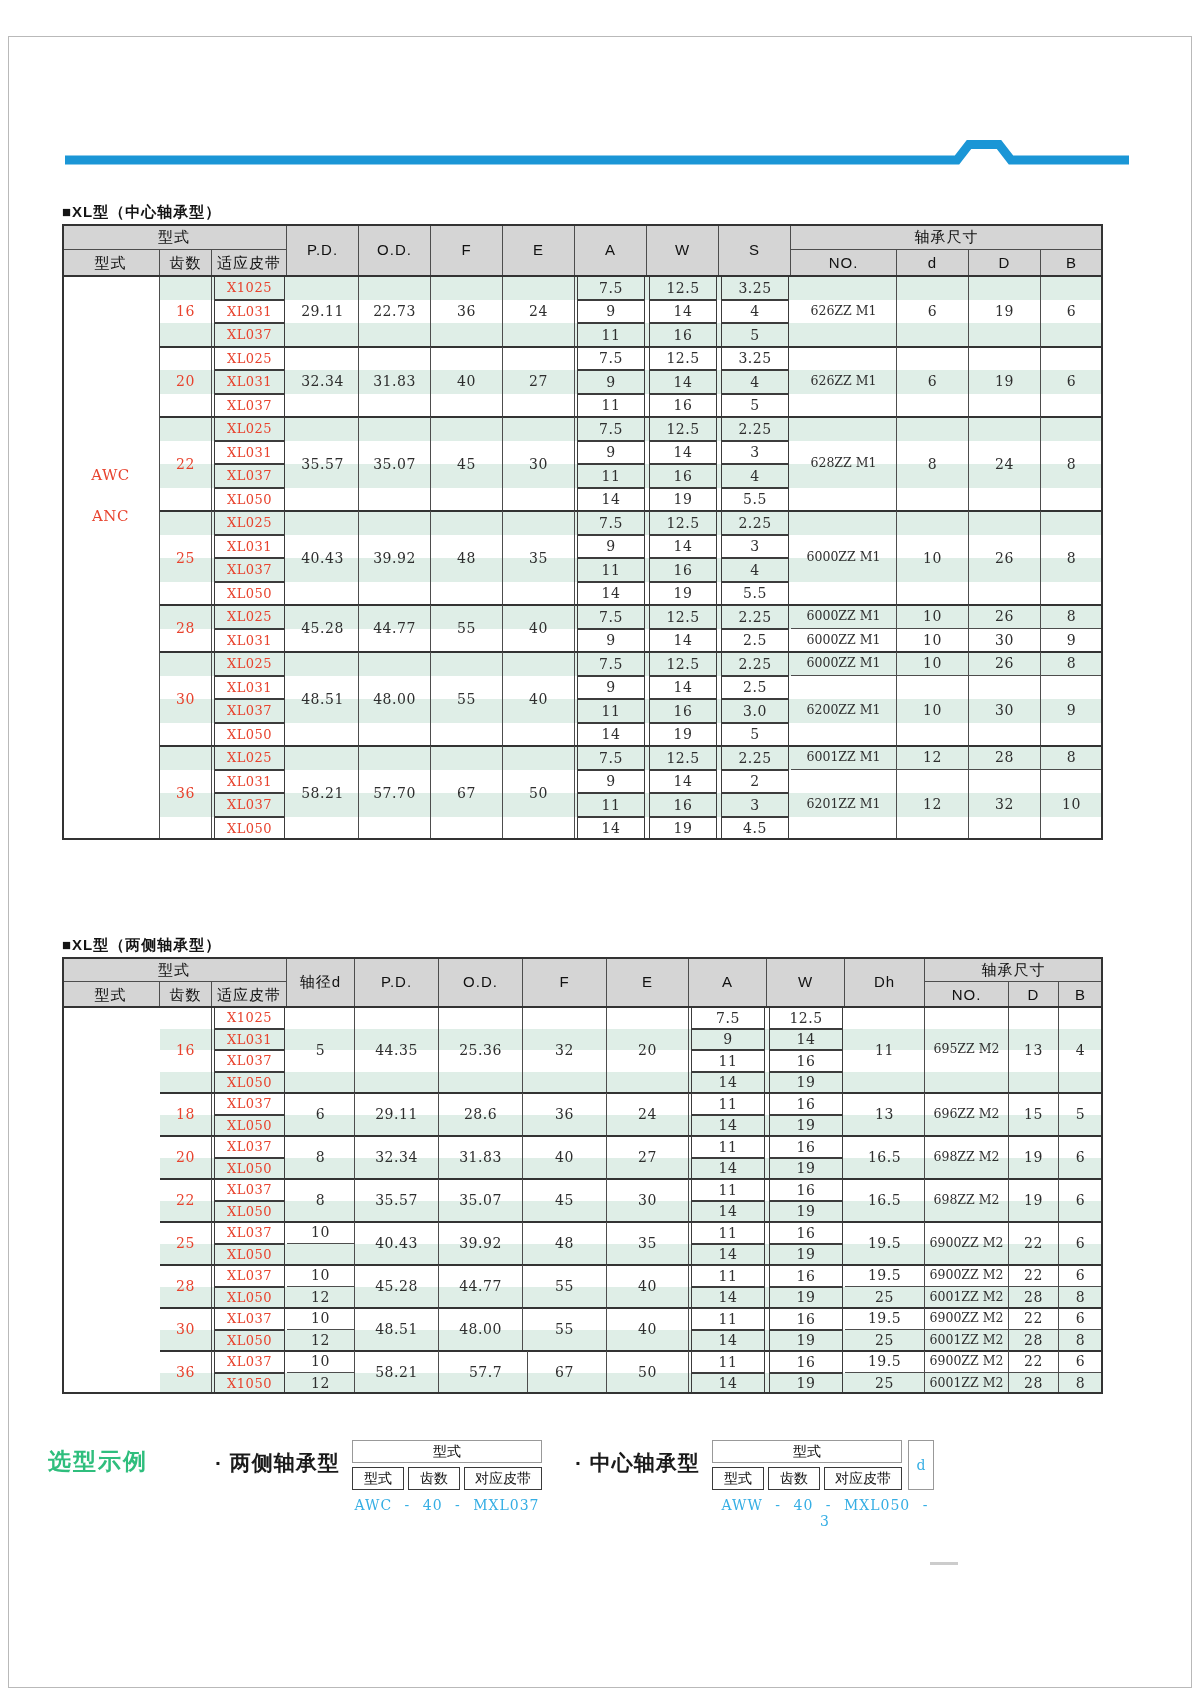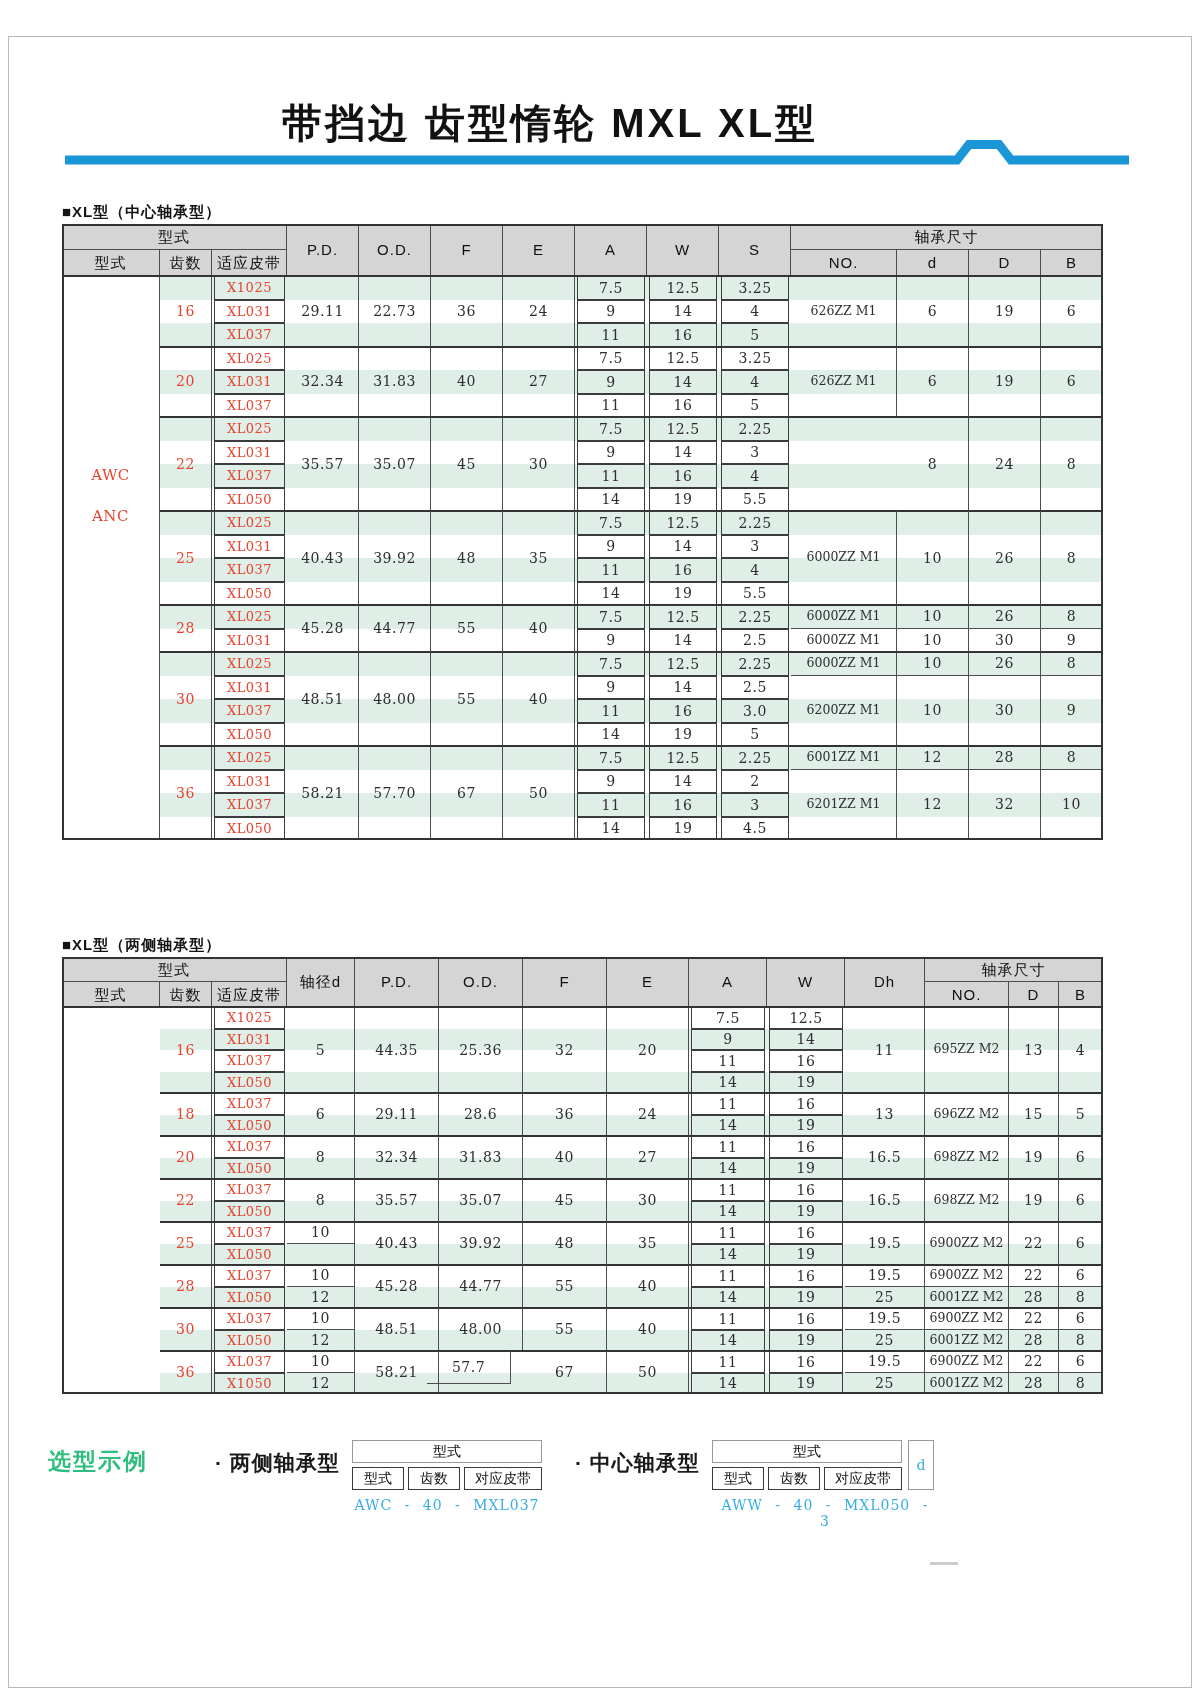--- a/index.html
+++ b/index.html
@@ -42,21 +42,20 @@
   .ex-code{position:absolute;top:57px;text-align:center;font-size:14px;color:#35aee4;
         font-family:"DejaVu Serif","Liberation Serif",serif;word-spacing:7px;letter-spacing:1px;}
   .page-mark{position:absolute;left:930px;top:1562px;width:28px;height:3px;background:#cccccc;}
 </style>
 </head>
 <body>
 
 <div id="page">
   <div id="page-frame"></div>
 
-  <div class="doc-title">带挡边 齿型惰轮 MXL XL型</div>
   <svg class="title-rule" width="1200" height="200">
     <polyline points="65,160 957,160 969,144.5 999,144.5 1011,160 1129,160" fill="none" stroke="#1b96d6" stroke-width="9"></polyline>
   </svg>
 
   <div class="section-label" style="left:62px;top:203px">■XL型（中心轴承型）</div>
   <div id="t1" class="tbl" style="left:62px;top:224px;width:1041px;height:616px">
       <div class="stripe" style="left: 98px; top: 52px; width: 943px; height: 23.5px; background: rgb(223, 238, 231);"></div>
       <div class="stripe" style="left: 98px; top: 99px; width: 943px; height: 23.5px; background: rgb(223, 238, 231);"></div>
       <div class="stripe" style="left: 98px; top: 146px; width: 943px; height: 23.5px; background: rgb(223, 238, 231);"></div>
       <div class="stripe" style="left: 98px; top: 193px; width: 943px; height: 23.5px; background: rgb(223, 238, 231);"></div>
@@ -146,20 +145,21 @@
       <div class="cell box num" style="left: 587px; top: 240px; width: 68px; height: 23.5px;">16</div>
       <div class="cell box num" style="left: 659px; top: 240px; width: 68px; height: 23.5px;">4</div>
       <div class="cell box red belt" style="left: 152px; top: 263.5px; width: 71px; height: 23.5px;">XL050</div>
       <div class="cell box num" style="left: 515px; top: 263.5px; width: 68px; height: 23.5px;">14</div>
       <div class="cell box num" style="left: 587px; top: 263.5px; width: 68px; height: 23.5px;">19</div>
       <div class="cell box num" style="left: 659px; top: 263.5px; width: 68px; height: 23.5px;">5.5</div>
       <div class="cell num" style="left: 225px; top: 193px; width: 72px; height: 94px;">35.57</div>
       <div class="cell num" style="left: 297px; top: 193px; width: 72px; height: 94px;">35.07</div>
       <div class="cell num" style="left: 369px; top: 193px; width: 72px; height: 94px;">45</div>
       <div class="cell num" style="left: 441px; top: 193px; width: 72px; height: 94px;">30</div>
+      <div class="cell num small" style="left: 729px; top: 193px; width: 106px; height: 94px;">628ZZ M1</div>
       <div class="cell num" style="left: 835px; top: 193px; width: 72px; height: 94px;">8</div>
       <div class="cell num" style="left: 907px; top: 193px; width: 72px; height: 94px;">24</div>
       <div class="cell num" style="left: 979px; top: 193px; width: 62px; height: 94px;">8</div>
       <div class="sep" style="left: 98px; top: 286px; width: 943px;"></div>
       <div class="cell red num" style="left: 98px; top: 287px; width: 52px; height: 94px;">25</div>
       <div class="cell box red belt" style="left: 152px; top: 287px; width: 71px; height: 23.5px;">XL025</div>
       <div class="cell box num" style="left: 515px; top: 287px; width: 68px; height: 23.5px;">7.5</div>
       <div class="cell box num" style="left: 587px; top: 287px; width: 68px; height: 23.5px;">12.5</div>
       <div class="cell box num" style="left: 659px; top: 287px; width: 68px; height: 23.5px;">2.25</div>
       <div class="cell box red belt" style="left: 152px; top: 310.5px; width: 71px; height: 23.5px;">XL031</div>
@@ -432,21 +432,21 @@
       <div class="cell num" style="left: 997px; top: 372.5px; width: 44px; height: 21.5px;">8</div>
       <div class="sep" style="left: 98px; top: 393px; width: 943px;"></div>
       <div class="cell red num" style="left: 98px; top: 394px; width: 52px; height: 43px;">36</div>
       <div class="cell box red belt" style="left: 152px; top: 394px; width: 71px; height: 21.5px;">XL037</div>
       <div class="cell box num" style="left: 629px; top: 394px; width: 74px; height: 21.5px;">11</div>
       <div class="cell box num" style="left: 707px; top: 394px; width: 74px; height: 21.5px;">16</div>
       <div class="cell box red belt" style="left: 152px; top: 415.5px; width: 71px; height: 21.5px;">X1050</div>
       <div class="cell box num" style="left: 629px; top: 415.5px; width: 74px; height: 21.5px;">14</div>
       <div class="cell box num" style="left: 707px; top: 415.5px; width: 74px; height: 21.5px;">19</div>
       <div class="cell num" style="left: 293px; top: 394px; width: 84px; height: 43px;">58.21</div>
-      <div class="cell num" style="left: 365px; top: 394px; width: 84px; height: 33px;">57.7</div>
+      <div class="cell num" style="left: 382px; top: 394px; width: 84px; height: 43px;">57.7</div>
       <div class="cell num" style="left: 461px; top: 394px; width: 84px; height: 43px;">67</div>
       <div class="cell num" style="left: 545px; top: 394px; width: 82px; height: 43px;">50</div>
       <div class="cell num" style="left: 225px; top: 394px; width: 68px; height: 21.5px;">10</div>
       <div class="cell num" style="left: 225px; top: 415.5px; width: 68px; height: 21.5px;">12</div>
       <div class="cell num" style="left: 783px; top: 394px; width: 80px; height: 21.5px;">19.5</div>
       <div class="cell num" style="left: 783px; top: 415.5px; width: 80px; height: 21.5px;">25</div>
       <div class="cell num small" style="left: 863px; top: 394px; width: 84px; height: 21.5px;">6900ZZ M2</div>
       <div class="cell num" style="left: 947px; top: 394px; width: 50px; height: 21.5px;">22</div>
       <div class="cell num" style="left: 997px; top: 394px; width: 44px; height: 21.5px;">6</div>
       <div class="cell num small" style="left: 863px; top: 415.5px; width: 84px; height: 21.5px;">6001ZZ M2</div>

